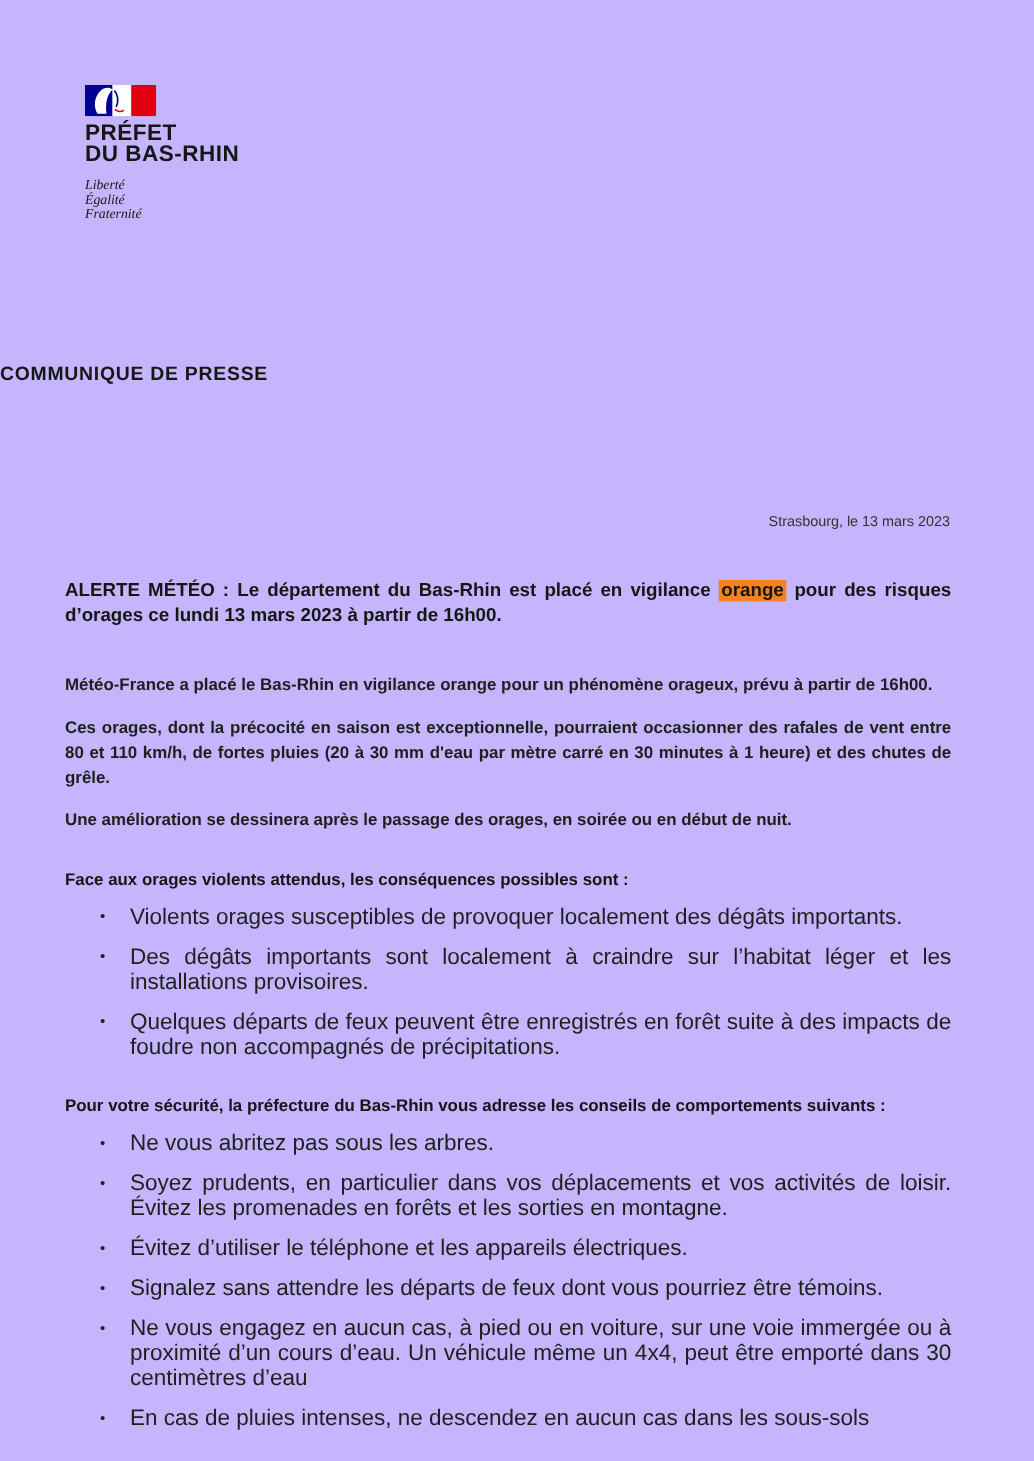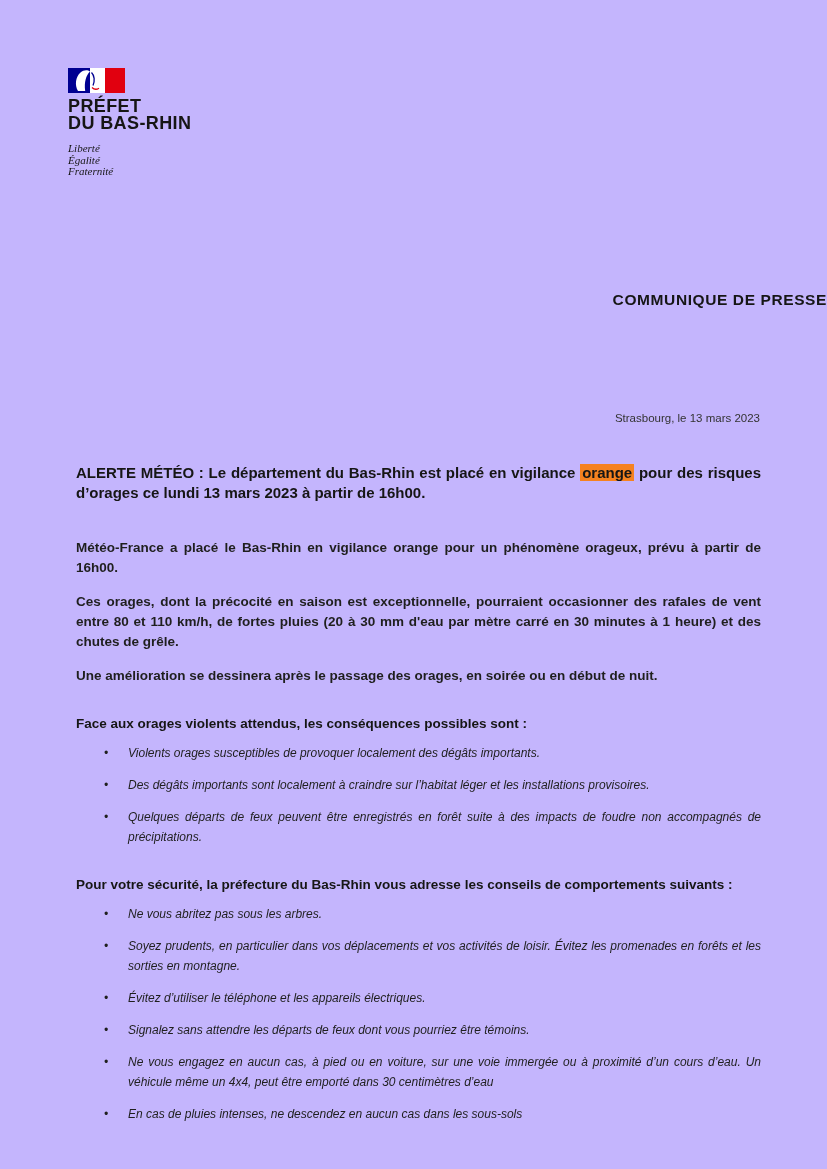--- a/index.html
+++ b/index.html
@@ -22,31 +22,31 @@
   }
   .motto {
     margin-top:11px;
     font-family:"Liberation Serif", serif; font-style:italic;
     font-size:11px; line-height:11.5px; color:#161615;
   }
 
   
   .doc-title {
     position:absolute; top:291px; left:0; right:0;
-    margin:0; text-align:right;
+    margin:0; text-align:left;
     font-size:15.5px; font-weight:bold; letter-spacing:0.6px;
     color:#161615;
   }
   .dateline {
     position:absolute; top:412px; right:67px;
     font-size:11.5px; color:#333332;
   }
 
   
-  .flow { position:absolute; top:463px; left:76px; right:66px; }
+  .flow { position:absolute; top:463px; left:52px; right:66px; }
 
   .headline {
     margin:0 0 35px 0;
     font-size:15px; font-weight:bold; line-height:20px;
     text-align:justify; color:#161615;
   }
   .highlight { background:#F5821F; padding:0 2px; }
 
   p.body-par {
     margin:0 0 14px 0;
@@ -56,21 +56,21 @@
   .section { margin-top:29px; }
   .section-heading {
     margin:0 0 10px 0;
     font-size:13.5px; font-weight:bold; line-height:18px;
     color:#161615;
   }
   ul.bullets { list-style:none; margin:0; padding:0 0 0 52px; }
   ul.bullets li {
     position:relative;
     margin:0 0 12px 0;
-    font-size:12px; line-height:20px; text-align:justify;font-style:italic;
+    font-size:18px; line-height:20px; text-align:justify;
   }
   ul.bullets li::before {
     content:"\2022";
     position:absolute; left:-24px; top:0;
     font-size:12px; line-height:20px; color:#1f1f1e;
   }
 </style>
 </head>
 <body>
 

